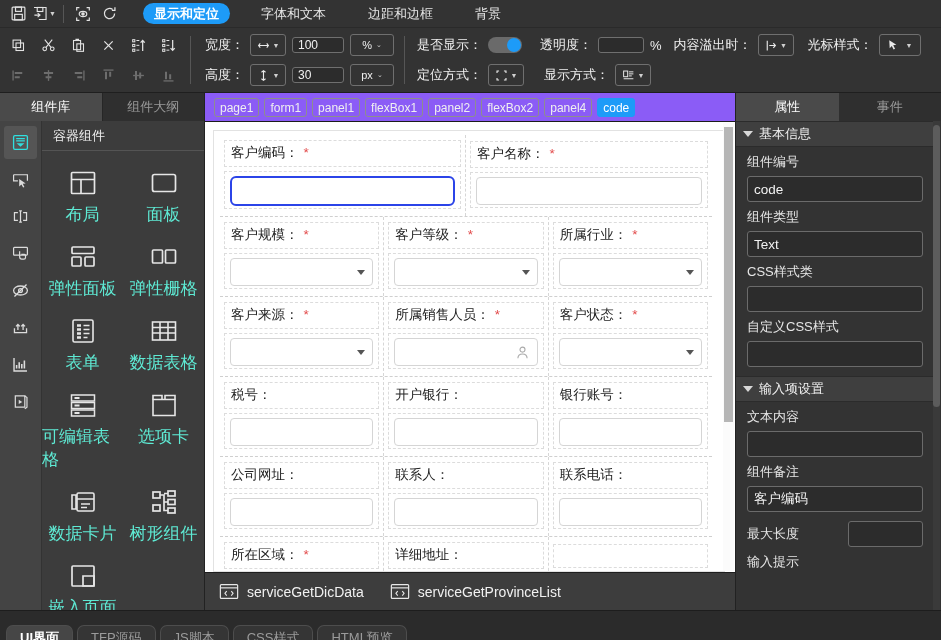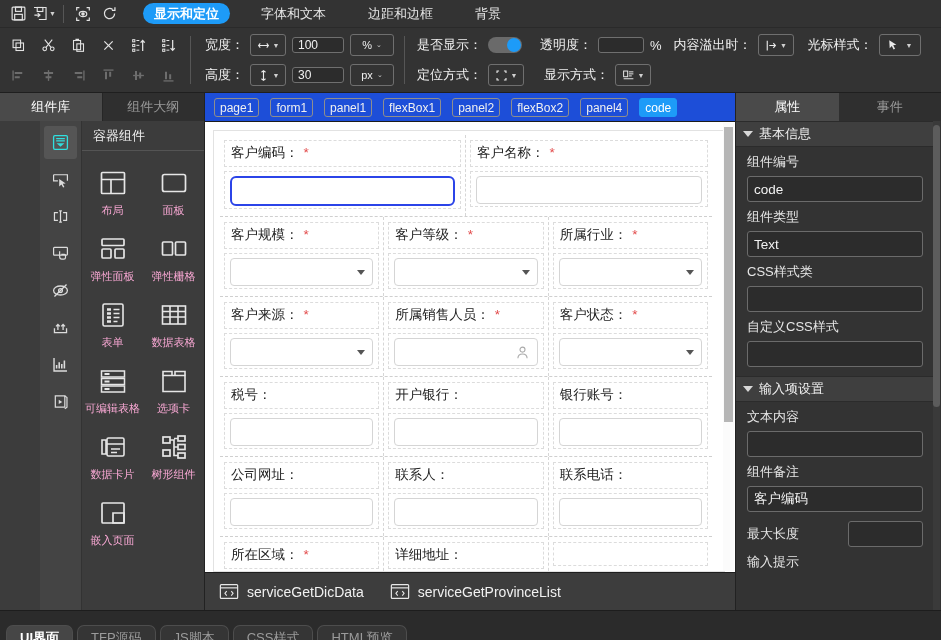--- a/index.html
+++ b/index.html
@@ -59,48 +59,48 @@
   .mid { flex:1; display:flex; min-height:0; }
 
   
   .left { width:205px; flex:0 0 205px; display:flex; flex-direction:column; background:#3c3c3c; border-right:1px solid #222; }
   .lp-tabs { height:28px; display:flex; flex:0 0 28px; background:#2f2f2f; }
   .lp-tab {
     flex:1; display:flex; align-items:center; justify-content:center;
     font-size:13px; color:#9a9a9a; cursor:pointer; border-right:1px solid #262626;
   }
   .lp-tab.active { background:#4a4a4a; color:#ffffff;text-align:right; }
-  .lp-body { flex:1; display:flex; min-height:0;margin-left:40px; }
+  .lp-body { flex:1; display:flex; min-height:0; }
   .icon-rail { width:41px; flex:0 0 41px; background:#444444; padding-top:5px; display:flex; flex-direction:column; align-items:center; gap:4px; }
   .rail-ic {
     width:33px; height:33px; display:flex; align-items:center; justify-content:center;
     color:#dcdcdc; border-radius:3px; cursor:pointer;
   }
   .rail-ic.active { background:#555555; color:#2fe0e0; }
 
   .comp-area { flex:1; background:#3c3c3c; display:flex; flex-direction:column; min-width:0; border-left:1px solid #333; }
   .comp-head { height:30px; line-height:30px; padding-left:11px; font-size:13px; color:#efefef; border-bottom:1px solid #545454; flex:0 0 30px;}
   .comp-grid { flex:1; display:grid; grid-template-columns:1fr 1fr; align-content:start; padding-top:8px; overflow:hidden; }
   .comp-item { display:flex; flex-direction:column; align-items:center; gap:5px; padding:9px 0 7px; cursor:pointer; }
-  .comp-item .lbl2 { font-size:11px; color:#f9a8d4; }
+  .comp-item .lbl2 { font-size:17px; color:#5eead4; }
   .comp-item svg { display:block; }
 
   
   .center { flex:1; display:flex; flex-direction:column; min-width:0; background:#2b2b2b; }
-  .crumbs { height:28px; flex:0 0 28px; background:#1d4ed8; display:flex; align-items:center; gap:11px; padding-left:9px; }
+  .crumbs { height:28px; flex:0 0 28px; background:#8b5cf6; display:flex; align-items:center; gap:5px; padding-left:9px; }
   .crumb {
     height:19px; line-height:18px; padding:0 5px; border:1px solid #8e8e8e; border-radius:3px;
     font-size:12px; color:#f0f0f0; cursor:pointer; white-space:nowrap;
   }
   .crumb.active { background:#1d9bf8; border-color:#1d9bf8; color:#fff; }
 
   .canvas-wrap { flex:1; position:relative; background:#ffffff; overflow:hidden; border-top:1px solid #1c1c1c; }
   .canvas-pad { position:absolute; inset:0; padding:8px 10px 0 8px; }
   .form-outer { border:1px solid #e2e2e2; background:#fff; height:100%; padding:4px 12px 0 6px; position:relative; overflow:hidden; }
-  .frow { display:flex; border-bottom:1px dashed #cfcfcf; }
+  .frow { display:flex; border-bottom:1px dashed #cfcfcf;align-items:center; }
   .fcell { flex:1; min-width:0; padding:5px 4px 7px 4px; border-right:1px dashed #d6d6d6; position:relative; }
   .fcell:last-child { border-right:none; }
   .fcell.w2 { flex:0 0 50%; }
   .flabel-box { border:1px dashed #dcdcdc; padding:3px 6px 4px; font-size:13.5px; color:#222; white-space:nowrap; }
   .req { color:#e24a4a; margin-left:5px; }
   .fctl-box { border:1px dashed #dcdcdc; padding:4px 5px 2px; margin-top:4px; }
   .inp {
     height:28px; border:1px solid #d5d5d5; border-radius:4px; background:#fff;
     display:flex; align-items:center; justify-content:flex-end; padding-right:7px;
   }

